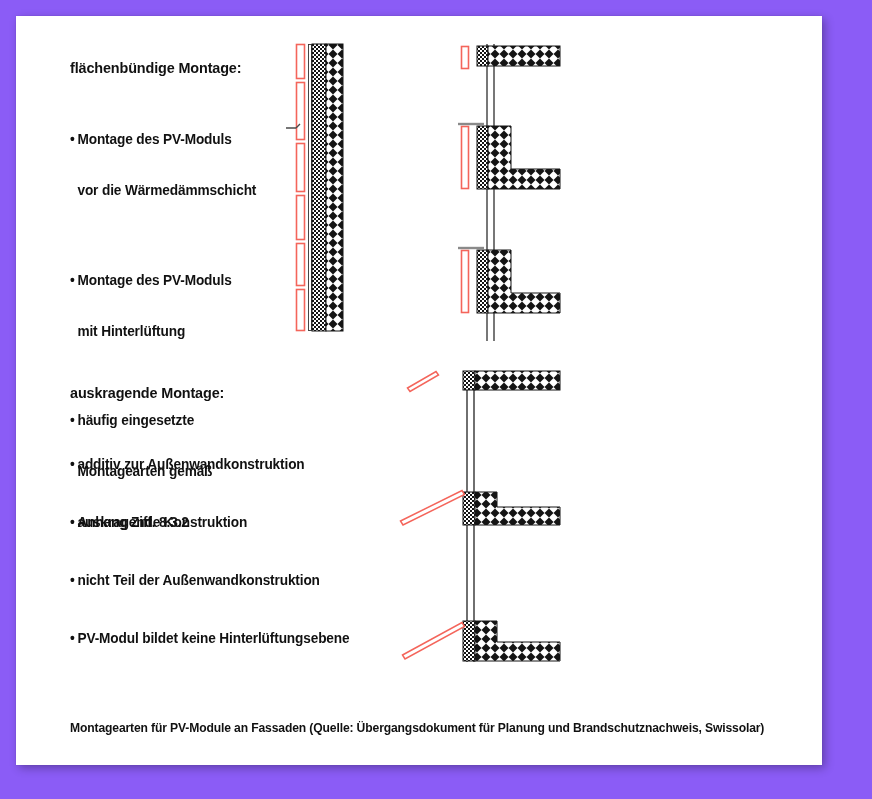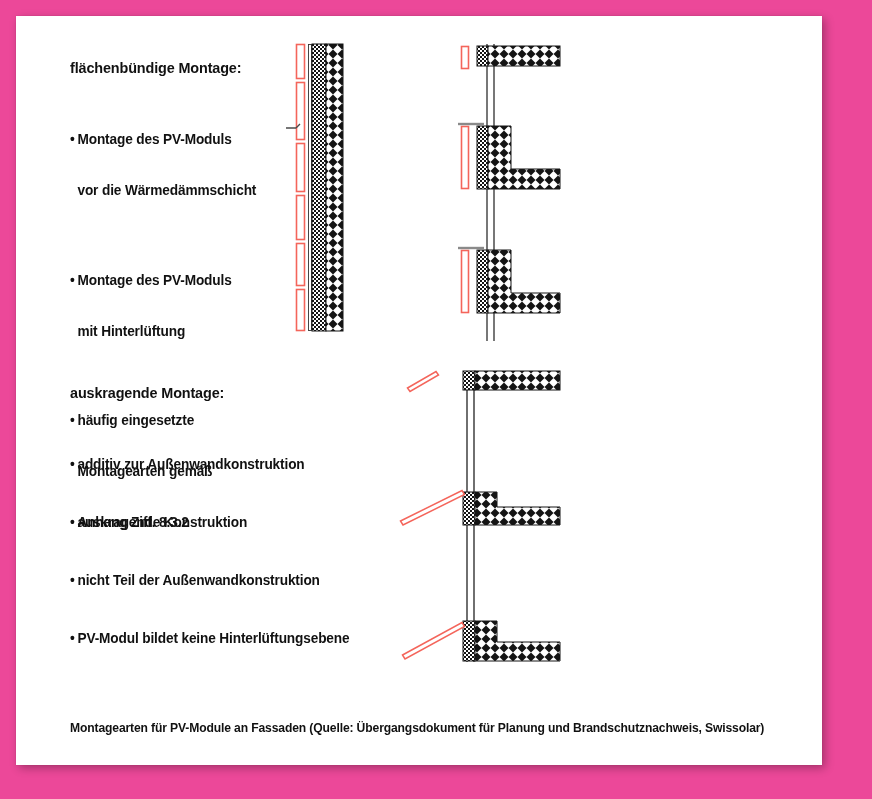--- a/index.html
+++ b/index.html
@@ -1,21 +1,21 @@
 <!DOCTYPE html>
 <html><head>
 <meta charset="utf-8">
 <style>
   html,body{margin:0;padding:0;background:#ffffff;}
   body{
     width:872px;height:799px;overflow:hidden;
     font-family:"Liberation Sans","DejaVu Sans",sans-serif;
     -webkit-font-smoothing:antialiased;
   }
-  #stage{position:relative;width:872px;height:799px;background:#ec4899;}
+  #stage{position:relative;width:872px;height:799px;background:#8b5cf6;}
 
   
   #sheet{
     position:absolute;left:16px;top:16px;width:806px;height:749px;
     background:#ffffff;
     box-shadow:3px 3px 9px rgba(0,0,0,0.30), 0 0 1px rgba(0,0,0,0.18);
   }
 
   
   .txt{

